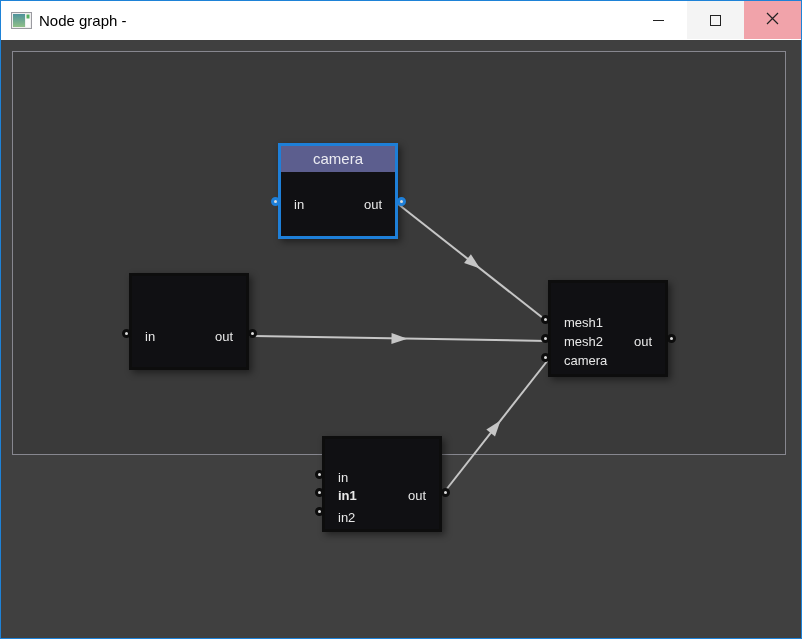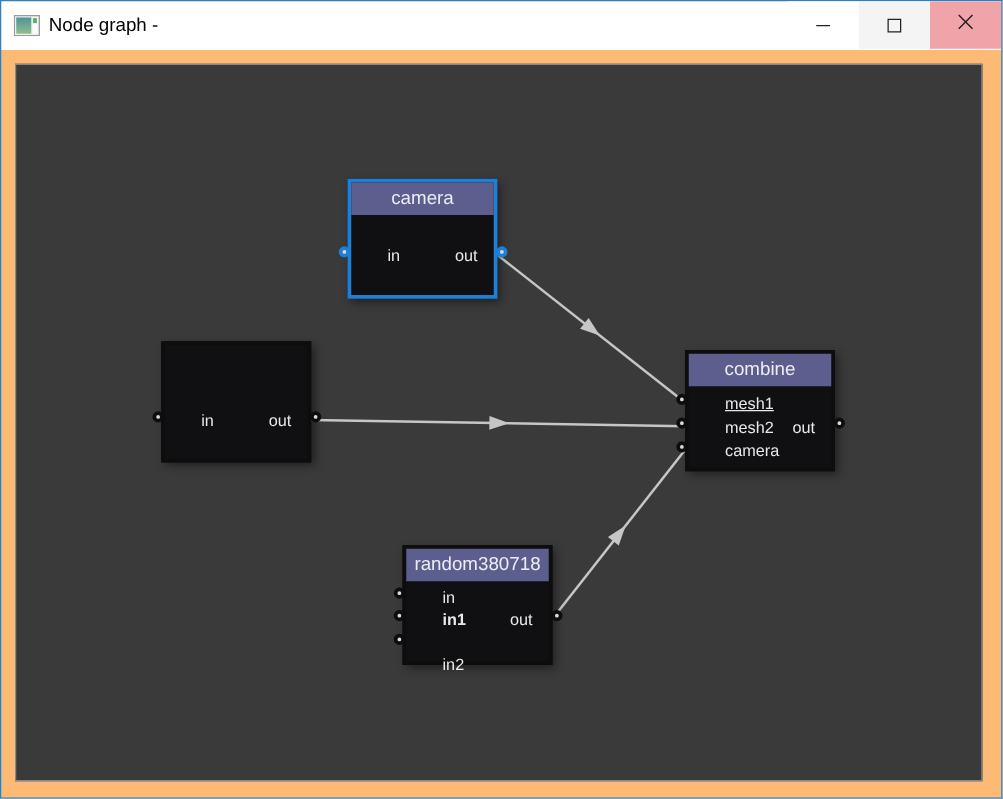--- a/index.html
+++ b/index.html
@@ -1,41 +1,41 @@
 <!DOCTYPE html>
 <html><head>
 <meta charset="utf-8">
 <style>
   html,body { margin:0; padding:0; background:#d8d8d8; }
   * { box-sizing:border-box; }
   body { font-family:"Liberation Sans","DejaVu Sans",sans-serif; }
 
   .window {
     position:relative; width:802px; height:639px;
-    border:1px solid #1e82d7; background:#fdba74; overflow:hidden;
+    border:1px solid #1e82d7; background:#404040; overflow:hidden;
   }
 
   
   .titlebar {
     position:absolute; left:0; top:0; width:800px; height:39px;
     background:#ffffff; display:flex; align-items:center;
   }
   .app-icon { margin-left:10px; width:21px; height:17px; flex:0 0 auto; }
   .title-text { margin-left:7px; font-size:15px; color:#000; white-space:pre; }
   .caption-buttons { margin-left:auto; height:38px; display:flex; align-self:flex-start; }
   .cap-btn { width:57px; height:38px; display:flex; align-items:center; justify-content:center; cursor:pointer; }
   .cap-btn.min { background:#ffffff; }
   .cap-btn.max { background:#f4f4f4; }
   .cap-btn.close { background:#f1a3aa; }
   .glyph-min { display:block; width:11px; height:1px; background:#222; }
   .glyph-max { display:block; width:11px; height:11px; border:1px solid #222; background:transparent; }
 
   
   .canvas {
-    position:absolute; left:11px; top:50px; width:774px; height:574px;
+    position:absolute; left:11px; top:50px; width:774px; height:404px;
     background:#3a3a3a; border:1px solid #87878f;
   }
   .edge-layer { position:absolute; left:0; top:0; }
 
   
   .node {
     position:absolute; border:3px solid #0d0d0d; background:#101013;
     box-shadow:3px 3px 7px rgba(0,0,0,0.45);
   }
   .node.selected { border-color:#1e7fd8; }
@@ -46,21 +46,21 @@
   }
   .node-body { position:absolute; left:0; right:0; top:26px; bottom:0; }
   .port {
     position:absolute; width:9px; height:9px; border-radius:50%;
     background:#dcdcdc; border:3px solid #0d0d0d;
   }
   .node.selected .port { border-color:#1e7fd8; }
   .port.input  { left:-10.5px; }
   .port.output { right:-10.5px; }
   .port-label {
-    position:absolute; color:#e8e8e8; font-size:13px; line-height:15px; white-space:nowrap;margin-left:16px;
+    position:absolute; color:#e8e8e8; font-size:13px; line-height:15px; white-space:nowrap;
   }
   .port-label.input  { left:13px; }
   .port-label.output { right:13px; text-align:left; }
 </style>
 </head>
 <body>
 
 <div class="window">
 
   <div class="titlebar">
@@ -121,38 +121,36 @@
         <div class="port-label output" style="top: 50.5px;">out</div>
       </div>
       <div class="node" style="left: 116px; top: 221px; width: 120px; height: 97px;">
         <div class="node-body"></div>
         <div class="port input" style="top: 52.5px;"></div>
         <div class="port-label input" style="top: 52.5px;">in</div>
         <div class="port output" style="top: 52.5px;"></div>
         <div class="port-label output" style="top: 52.5px;">out</div>
       </div>
       <div class="node" style="left: 535px; top: 228px; width: 120px; height: 97px;">
-        <div class="node-header">combine</div>
         <div class="node-body"></div>
         <div class="port input" style="top: 31.5px;"></div>
-        <div class="port-label input" style="top: 31.5px; text-decoration: underline;">mesh1</div>
+        <div class="port-label input" style="top: 31.5px;">mesh1</div>
         <div class="port input" style="top: 50.5px;"></div>
         <div class="port-label input" style="top: 50.5px;">mesh2</div>
         <div class="port input" style="top: 69.5px;"></div>
         <div class="port-label input" style="top: 69.5px;">camera</div>
         <div class="port output" style="top: 50.5px;"></div>
         <div class="port-label output" style="top: 50.5px;">out</div>
       </div>
       <div class="node" style="left: 309px; top: 384px; width: 120px; height: 96px;">
-        <div class="node-header">random380718</div>
         <div class="node-body"></div>
         <div class="port input" style="top: 30.5px;"></div>
         <div class="port-label input" style="top: 30.5px;">in</div>
         <div class="port input" style="top: 48.5px;"></div>
         <div class="port-label input" style="top: 48.5px; font-weight: bold;">in1</div>
         <div class="port input" style="top: 67.5px;"></div>
-        <div class="port-label input" style="top: 85px; text-align: right;">in2</div>
+        <div class="port-label input" style="top: 71px; text-align: right;">in2</div>
         <div class="port output" style="top: 48.5px;"></div>
         <div class="port-label output" style="top: 48.5px;">out</div>
       </div>
     </div>
 
 </div>
 
 </body></html>

